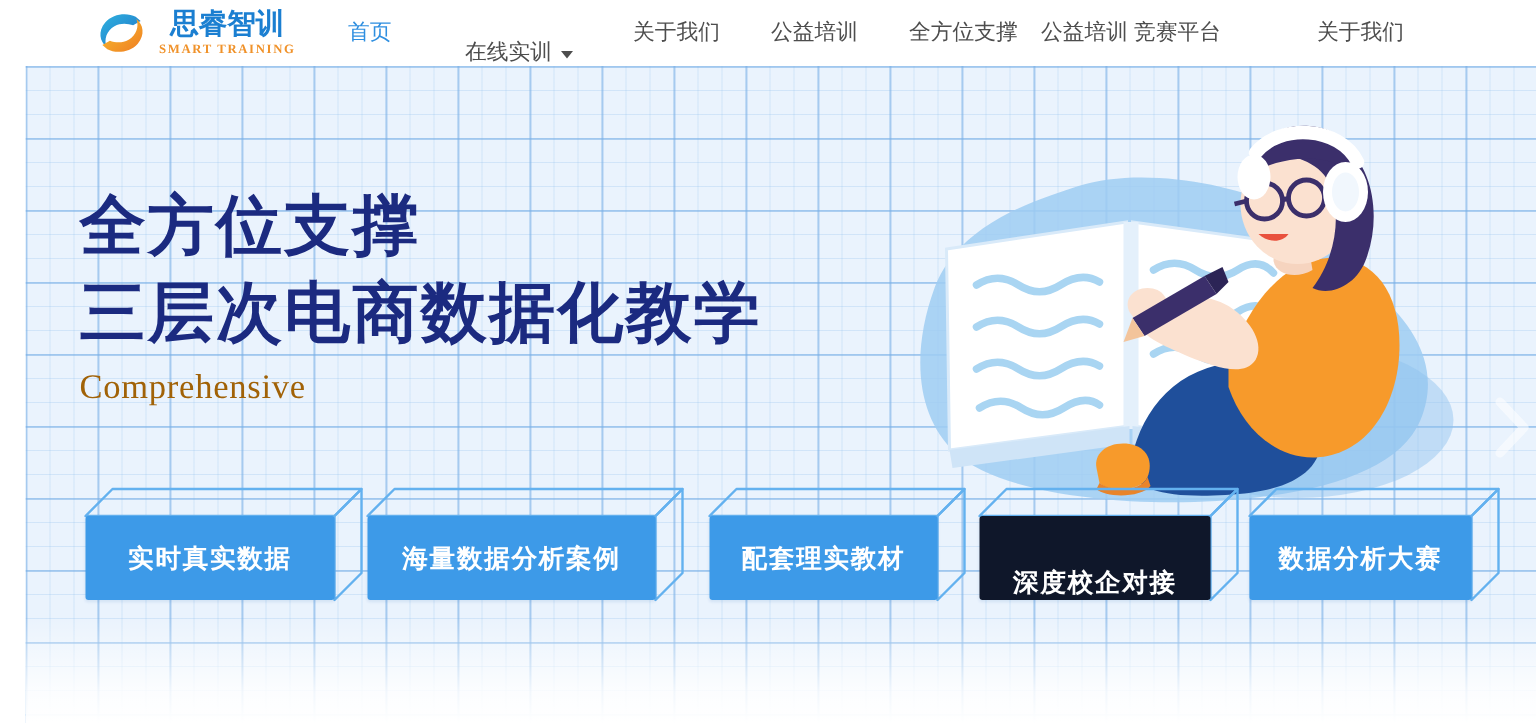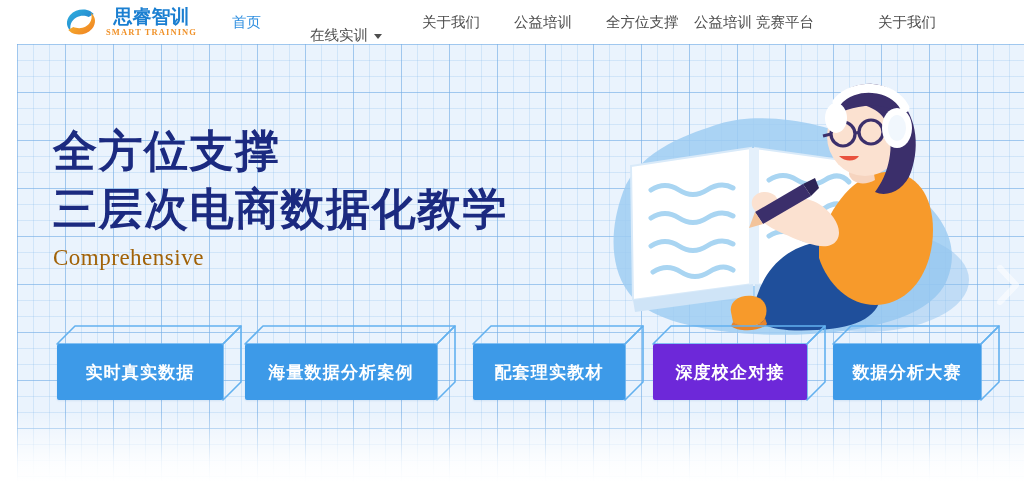--- a/index.html
+++ b/index.html
@@ -303,21 +303,21 @@
           </svg>
           <div class="cube-face" style="width: 192px; background: rgb(61, 154, 232);">
             <span class="cube-label">海量数据分析案例</span>
           </div>
         </div>
         <div class="cube" style="left: 636px; width: 172px; height: 74px;">
           <svg class="cube-3d" width="174" height="76" viewBox="0 0 174 76">
             <path d="M0 18 L18 0 L172 0 L154 18 Z" fill="none" stroke="#63b1ef" stroke-width="1.6" stroke-linejoin="round"></path>
             <path d="M154 18 L172 0 L172 56 L154 74 Z" fill="none" stroke="#63b1ef" stroke-width="1.6" stroke-linejoin="round"></path>
           </svg>
-          <div class="cube-face" style="width: 154px; background: #6d28d9;">
+          <div class="cube-face" style="width: 154px; background: #0f172a; align-items: flex-end;">
             <span class="cube-label">深度校企对接</span>
           </div>
         </div>
         <div class="cube" style="left: 816px; width: 166px; height: 74px;">
           <svg class="cube-3d" width="168" height="76" viewBox="0 0 168 76">
             <path d="M0 18 L18 0 L166 0 L148 18 Z" fill="none" stroke="#63b1ef" stroke-width="1.6" stroke-linejoin="round"></path>
             <path d="M148 18 L166 0 L166 56 L148 74 Z" fill="none" stroke="#63b1ef" stroke-width="1.6" stroke-linejoin="round"></path>
           </svg>
           <div class="cube-face" style="width: 148px; background: rgb(61, 154, 232);">
             <span class="cube-label">数据分析大赛</span>

